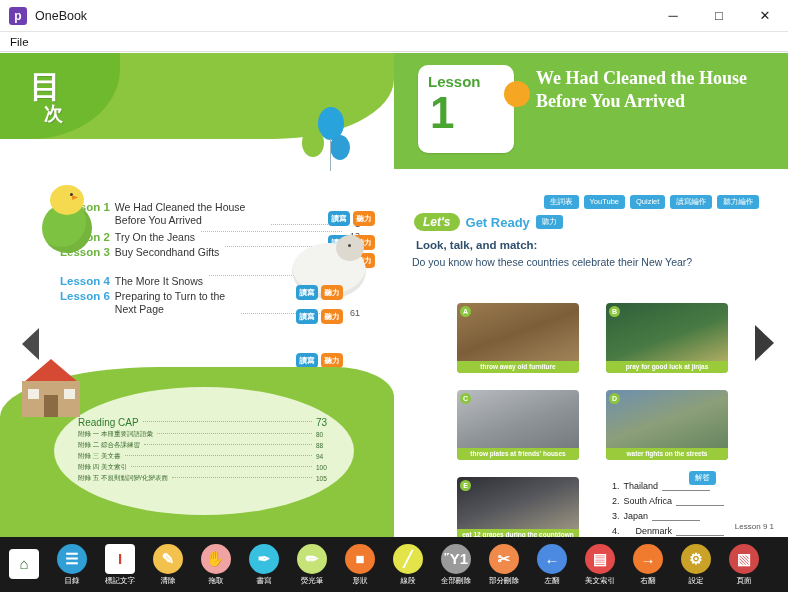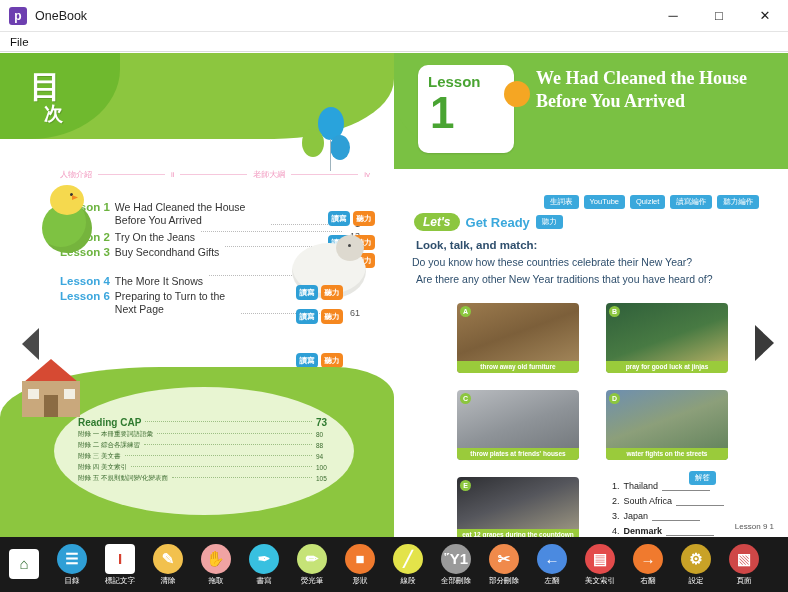--- a/index.html
+++ b/index.html
@@ -252,29 +252,20 @@
       <small>次</small>
     </div>
 
     <div class="balloons">
       <div class="bal b1"></div>
       <div class="bal b2"></div>
       <div class="bal b3"></div>
       <div class="bal-str"></div>
     </div>
 
-    <div class="lp-subnav">
-      <span class="lbl">人物介紹</span>
-      <span class="ln"></span>
-      <span class="pg">ii</span>
-      <span class="ln"></span>
-      <span class="lbl">老師大綱</span>
-      <span class="ln"></span>
-      <span class="pg">iv</span>
-    </div>
 
     <div class="toc">
       <div class="toc-row" style="height:28px;">
         <span class="toc-les g">Lesson 1</span>
         <span class="toc-tit" style="width:150px;">We Had Cleaned the House Before You Arrived</span>
         <span class="toc-dots" style="align-self:flex-end;"></span>
         <span class="toc-pg" style="align-self:flex-end;">1</span>
       </div>
       <div class="toc-row">
         <span class="toc-les g">Lesson 2</span>
@@ -347,21 +338,21 @@
 
     <div class="house">
       <div class="roof"></div>
       <div class="body"></div>
       <div class="win"></div>
       <div class="win2"></div>
       <div class="door"></div>
     </div>
 
     <div class="cap-box">
-      <div class="cap-row" style="font-size:10px;font-weight:bold;color:#2f7a2f;">
+      <div class="cap-row" style="font-size:10px;font-weight:normal;color:#2f7a2f;">
         <span class="lbl">Reading CAP</span>
         <span class="ln"></span>
         <span class="pg">73</span>
       </div>
       <div class="cap-row">
         <span class="lbl">附錄 一   本冊重要詞語語彙</span>
         <span class="ln"></span>
         <span class="pg">80</span>
       </div>
       <div class="cap-row">
@@ -405,21 +396,20 @@
     </div>
 
     <div class="lets">
       <span class="lets-badge">Let's</span>
       <span class="lets-text">Get Ready</span>
       <span class="lets-tag">聽力</span>
     </div>
 
     <div class="rp-q1">Look, talk, and match:</div>
     <div class="rp-q2">Do you know how these countries celebrate their New Year?</div>
-    <div class="rp-q3">Are there any other New Year traditions that you have heard of?</div>
 
     <div class="photo ph-a" style="left:63px; top:250px;">
       <span class="let">A</span>
       <span class="cap">throw away old furniture</span>
     </div>
     <div class="photo ph-b" style="left:212px; top:250px;">
       <span class="let">B</span>
       <span class="cap">pray for good luck at jinjas</span>
     </div>
     <div class="photo ph-c" style="left:63px; top:337px;">
@@ -448,21 +438,21 @@
         <span style="margin-left:4px;">South Africa</span>
         <span class="ul"></span>
       </div>
       <div class="country-row">
         <span>3.</span>
         <span style="margin-left:4px;">Japan</span>
         <span class="ul"></span>
       </div>
       <div class="country-row">
         <span>4.</span>
-        <span style="margin-left:4px;font-weight:bold;">Denmark</span>
+        <span style="margin-left:16px;">Denmark</span>
         <span class="ul"></span>
       </div>
 
     </div>
 
     <div class="nav-arrow-right"></div>
     <div class="page-foot">Lesson 9    1</div>
   </div>
 </div>
 

